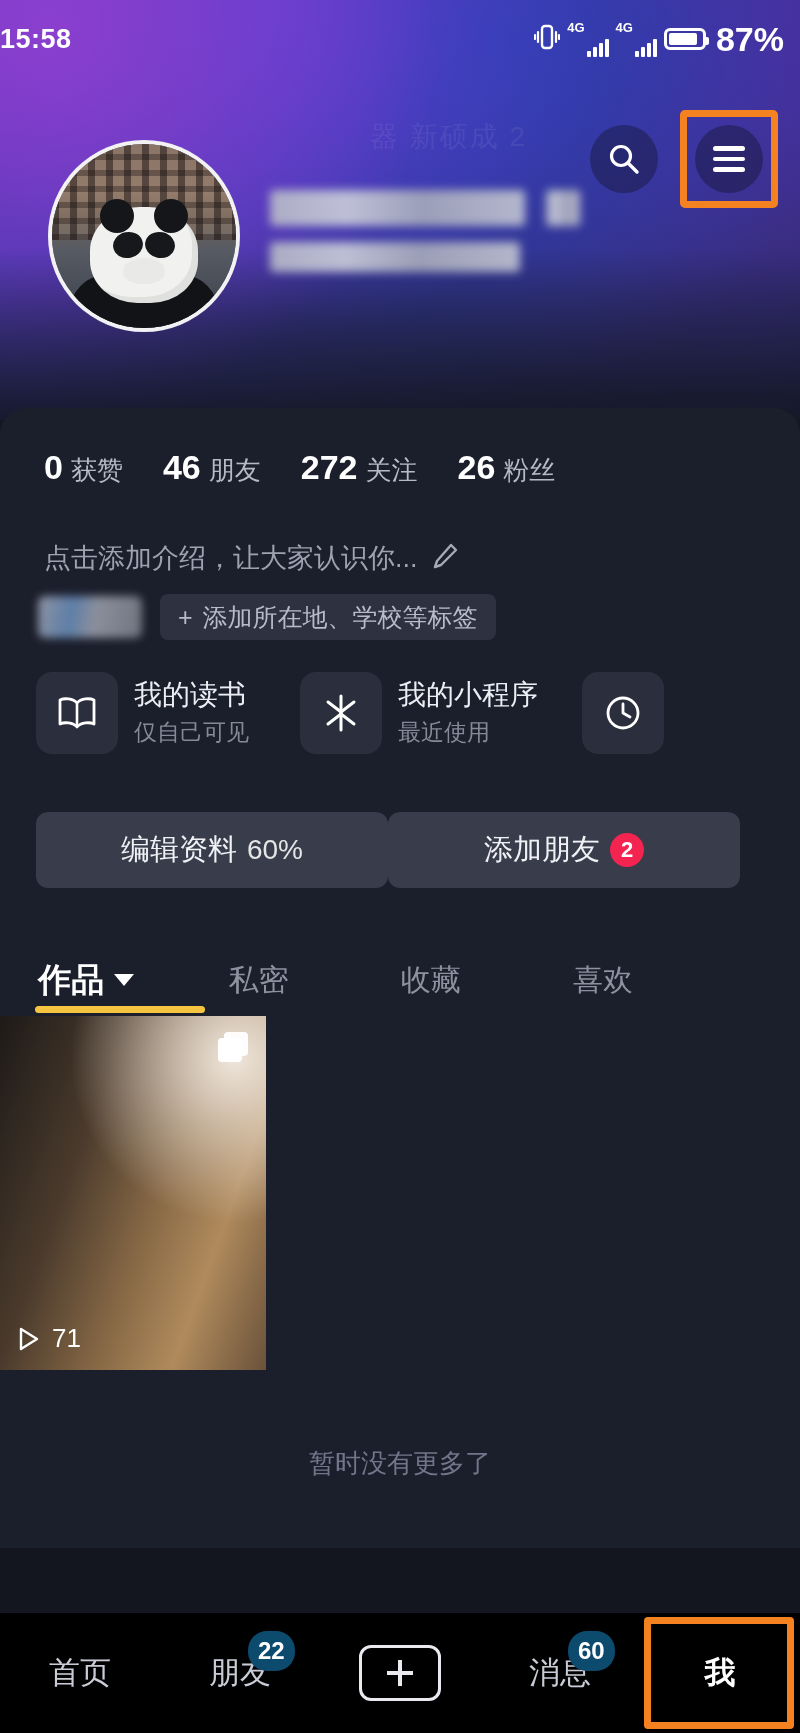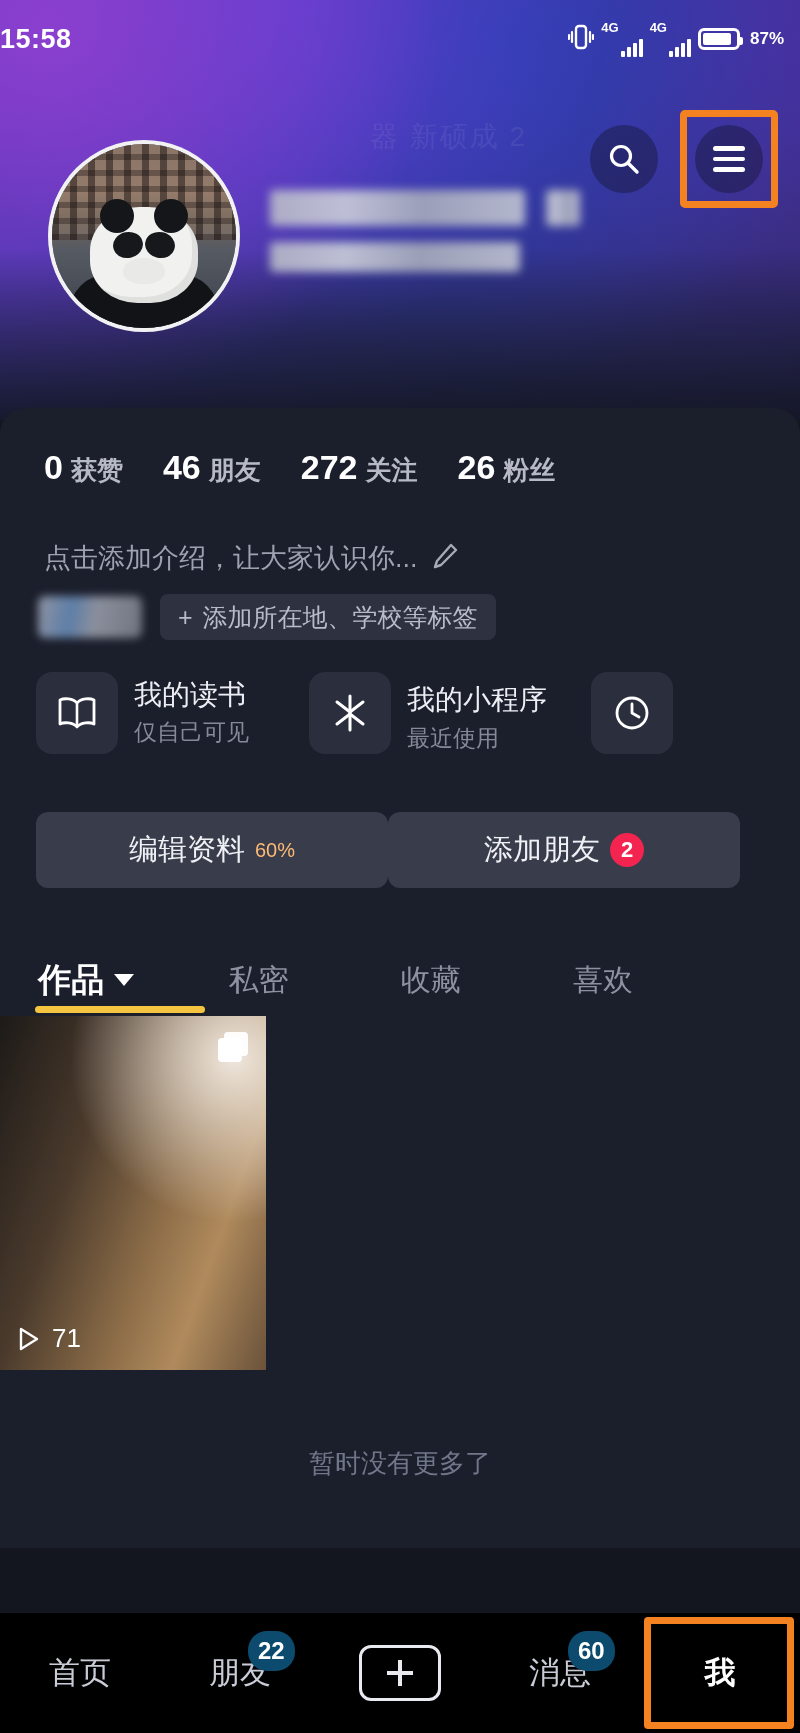--- a/index.html
+++ b/index.html
@@ -59,21 +59,21 @@
   .bars i:nth-child(3){height:14px;} .bars i:nth-child(4){height:18px;}
   .battery {
     width: 42px; height: 22px; border: 3px solid #fff; border-radius: 6px;
     position: relative; display: flex; align-items: center; padding: 2px;
   }
   .battery::after {
     content: ""; position: absolute; right: -6px; top: 6px;
     width: 4px; height: 8px; background: #fff; border-radius: 0 2px 2px 0;
   }
   .battery .fill { height: 100%; background: #fff; border-radius: 2px; }
-  .batt-pct { font-size: 17px; font-weight: bold; margin-left: 3px; }
+  .batt-pct { font-size: 34px; font-weight: bold; margin-left: 3px; }
 
   
   .top-actions {
     position: absolute; top: 110px; right: 22px;
     display: flex; align-items: center; gap: 22px;
     z-index: 25;
   }
   .circle-btn {
     width: 68px; height: 68px; border-radius: 50%;
     background: rgba(20,20,45,0.42);
@@ -170,21 +170,21 @@
   }
 
   
   .stats {
     position: absolute; left: 44px; top: 448px;
     display: flex; align-items: baseline; gap: 40px;
     z-index: 18;
   }
   .stat { display: flex; align-items: baseline; gap: 8px; }
   .stat .num { font-size: 34px; font-weight: bold; color: #fff; }
-  .stat .lbl { font-size: 26px; color: #b7bac6; font-weight: bold; }
+  .stat .lbl { font-size: 26px; color: #b7bac6; }
 
   
   .bio {
     position: absolute; left: 44px; top: 540px;
     display: flex; align-items: center; gap: 12px;
     z-index: 18;
   }
   .bio-text { font-size: 27px; color: #9ea2b0; }
   .pencil { display:block; }
 
@@ -227,21 +227,21 @@
   .actions {
     position: absolute; left: 36px; top: 812px;
     display: flex; z-index: 18;
   }
   .act-btn {
     width: 352px; height: 76px; border-radius: 12px;
     background: #383c4b;
     display: flex; align-items: center; justify-content: center; gap: 10px;
   }
   .act-label { font-size: 29px; color: #f0f1f5; }
-  .act-sub { font-size: 20px; color: #fdba74; }
+  .act-sub { font-size: 28px; color: #e5e5e5; }
   .badge-red {
     min-width: 34px; height: 34px; padding: 0 9px;
     border-radius: 17px; background: #f3244f;
     color: #fff; font-size: 22px; font-weight: bold;
     display: flex; align-items: center; justify-content: center;
   }
 
   
   .tabs {
     position: absolute; left: 0; top: 938px;
@@ -463,21 +463,21 @@
           <path d="M22 10 C18 5, 9 5, 5 7 L5 31 C9 29, 18 29, 22 34 C26 29, 35 29, 39 31 L39 7 C35 5, 26 5, 22 10 Z" fill="none" stroke="#fff" stroke-width="2.8" stroke-linejoin="round"></path>
           <path d="M22 10 L22 34" stroke="#fff" stroke-width="2.6"></path>
         </svg>
       </div>
       <div class="sc-text">
         <div class="sc-title">我的读书</div>
         <div class="sc-sub">仅自己可见</div>
       </div>
     </div>
 
-    <div class="sc-group" style="margin-left:44px;align-items:flex-end;">
+    <div class="sc-group" style="margin-left:35px;">
       <div class="sc-tile">
         <svg width="44" height="44" viewBox="0 0 44 44">
           <path d="M22 5 L22 39" stroke="#fff" stroke-width="3" stroke-linecap="round"></path>
           <path d="M9 11 L22 21 L35 11" fill="none" stroke="#fff" stroke-width="3" stroke-linecap="round" stroke-linejoin="round"></path>
           <path d="M9 33 L22 23 L35 33" fill="none" stroke="#fff" stroke-width="3" stroke-linecap="round" stroke-linejoin="round"></path>
         </svg>
       </div>
       <div class="sc-text">
         <div class="sc-title">我的小程序</div>
         <div class="sc-sub">最近使用</div>

